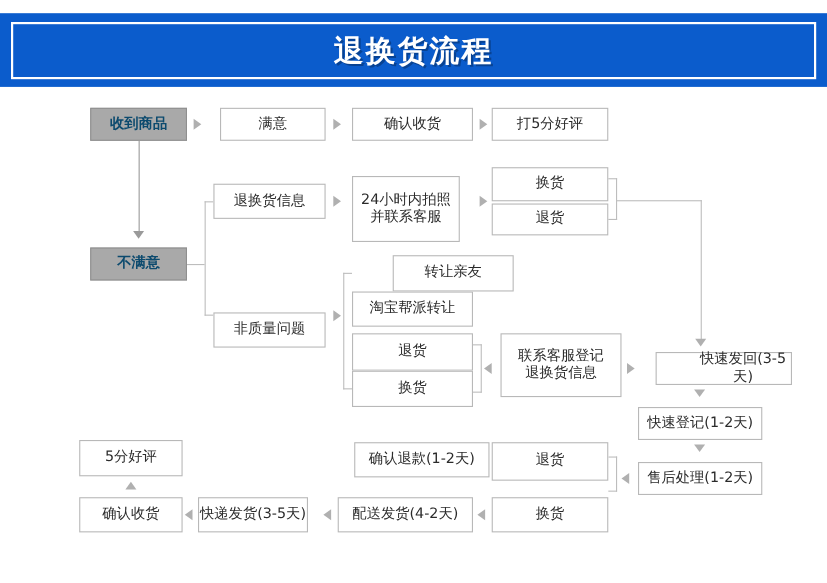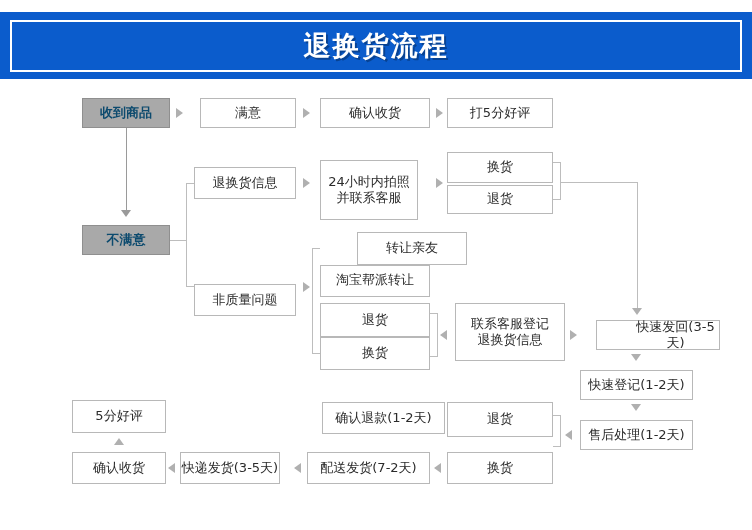--- a/index.html
+++ b/index.html
@@ -128,21 +128,21 @@
   <div class="ar left" style="left:565px;top:430px;"></div>
 
   <div class="brk r" style="left:553px;top:415px;width:8px;height:32px;"></div>
   <div class="box" style="left:447px;top:402px;width:106px;height:35px;">退货</div>
   <div class="box" style="left:447px;top:452px;width:106px;height:32px;">换货</div>
 
   <div class="ar left" style="left:434px;top:414px;"></div>
   <div class="ar left" style="left:434px;top:463px;"></div>
 
   <div class="box" style="left:307px;top:402px;width:123px;height:32px;margin-left:15px;">确认退款(1-2天)</div>
-  <div class="box" style="left:307px;top:452px;width:123px;height:32px;">配送发货(7-2天)</div>
+  <div class="box" style="left:307px;top:452px;width:123px;height:32px;">配送发货(4-2天)</div>
   <div class="ar left" style="left:294px;top:463px;"></div>
 
   <div class="box" style="left:180px;top:452px;width:100px;height:32px;">快递发货(3-5天)</div>
   <div class="ar left" style="left:168px;top:463px;"></div>
 
   <div class="box" style="left:72px;top:452px;width:94px;height:32px;">确认收货</div>
   <div class="ar up" style="left:114px;top:438px;"></div>
   <div class="box" style="left:72px;top:400px;width:94px;height:33px;">5分好评</div>
 
 </div>

